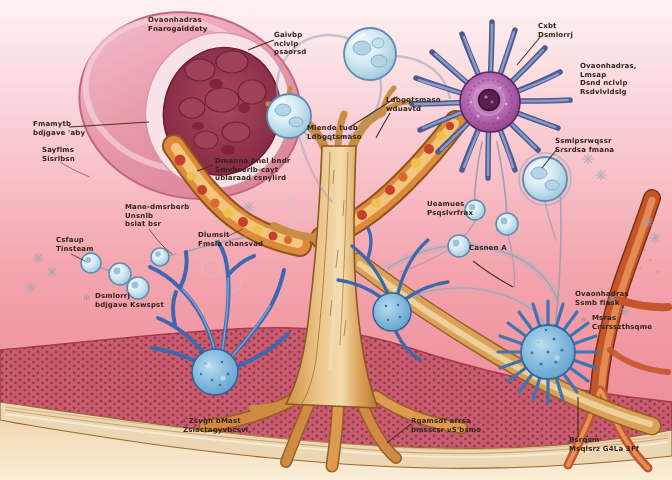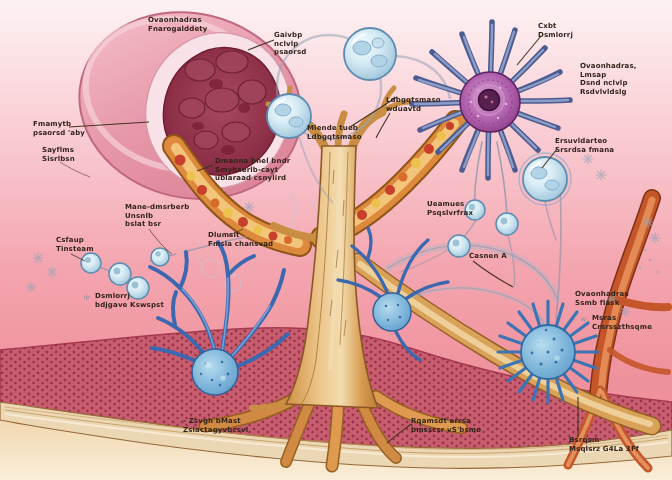--- a/index.html
+++ b/index.html
@@ -451,21 +451,21 @@
     <span>Ovaonhadras</span>
     <span>Fnarogalddety</span>
   </div>
   <div class="label" style="left:274px;top:31px">
     <span>Gaivbp</span>
     <span>nclvlp</span>
     <span>psaorsd</span>
   </div>
   <div class="label" style="left:33px;top:120px">
     <span>Fmamytb</span>
-    <span>psaorsd 'aby</span>
+    <span>bdjgave 'aby</span>
   </div>
   <div class="label" style="left:42px;top:146px">
     <span>Sayflms</span>
     <span>Sisrlbsn</span>
   </div>
   <div class="label" style="left:125px;top:203px">
     <span>Mane-dmsrberb</span>
     <span>Unsnlb</span>
     <span>bslat bsr</span>
   </div>
@@ -486,41 +486,41 @@
   </div>
   <div class="label" style="left:386px;top:96px">
     <span>Ldbgqtsmaso</span>
     <span>wduavtd</span>
   </div>
   <div class="label" style="left:307px;top:124px">
     <span>Mlende tueb</span>
     <span>Ldbgqtsmaso</span>
   </div>
   <div class="label" style="left:555px;top:137px">
-    <span>Ersuvldarteo</span>
+    <span>Ssmlpsrwqssr</span>
     <span>Srsrdsa fmana</span>
   </div>
   <div class="label" style="left:427px;top:200px">
     <span>Ueamues</span>
     <span>Psqslvrfrax</span>
   </div>
   <div class="label" style="left:56px;top:236px">
     <span>Csfaup</span>
     <span>Tinsteam</span>
   </div>
   <div class="label" style="left:95px;top:292px">
     <span class="bullet">ip</span>
     <span>Dsmlorrj</span>
     <span>bdjgave Kswspst</span>
   </div>
-  <div class="label" style="left:208px;top:231px">
+  <div class="label" style="left:198px;top:231px">
     <span>Dlumsit</span>
     <span>Fmsla chansvad</span>
   </div>
-  <div class="label" style="left:469px;top:252px">
+  <div class="label" style="left:469px;top:244px">
     <span>Casnen A</span>
   </div>
   <div class="label" style="left:575px;top:290px">
     <span>Ovaonhadras</span>
     <span>Ssmb flask</span>
   </div>
   <div class="label" style="left:592px;top:314px">
     <span class="bullet">w</span>
     <span>Msras</span>
     <span>Crsrsszthsqme</span>

